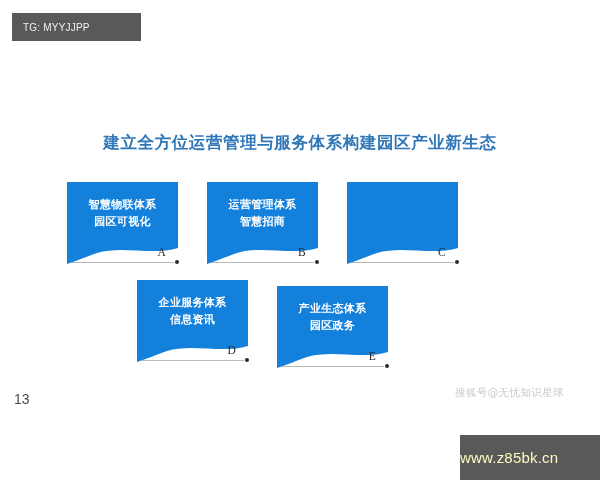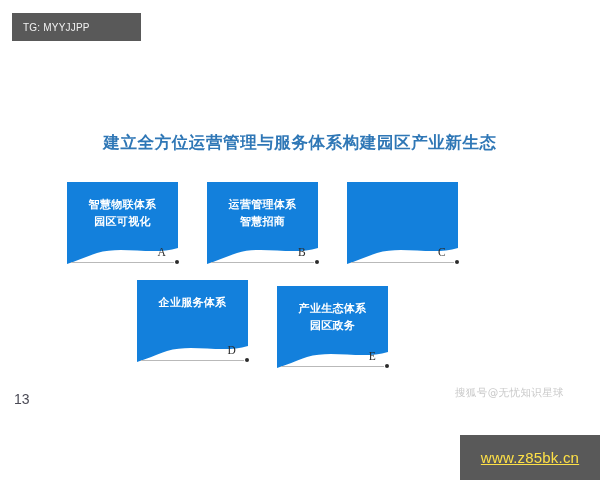--- a/index.html
+++ b/index.html
@@ -128,28 +128,26 @@
     letter-spacing: 0.4px;
     white-space: nowrap;
   }
   .url-badge {
     position: absolute;
     left: 460px;
     top: 435px;
     width: 140px;
     height: 45px;
     background: #595959;
-    color: #fde047;
+    color: #fef9c3;
     font-size: 15px;
     display: flex;
     align-items: center;
-    justify-content: center;
     letter-spacing: 0.2px;
     box-sizing: border-box;
-    text-decoration: underline;
   }
 </style>
 </head>
 <body>
 
 <div class="tg-badge">
   <span>TG: MYYJJPP</span>
 </div>
 
 <div class="slide-title">建立全方位运营管理与服务体系构建园区产业新生态</div>
@@ -190,20 +188,21 @@
     <div class="card-letter">C</div>
     <div class="card-dot"></div>
   </div>
 
   <div class="card" style="left:137px; top:280px;">
     <svg class="card-shape" viewBox="0 0 111 84" preserveAspectRatio="none">
       <path d="M0,0 L111,0 L111,66 C85,74 55,63 30,71 C18,75 10,79 0,82 Z" fill="#1380dc"></path>
     </svg>
     <div class="card-text">
       <div>企业服务体系</div>
+      <div>信息资讯</div>
     </div>
     <div class="card-line"></div>
     <div class="card-letter">D</div>
     <div class="card-dot"></div>
   </div>
 
   <div class="card" style="left:277px; top:280px;margin-top:6px;">
     <svg class="card-shape" viewBox="0 0 111 84" preserveAspectRatio="none">
       <path d="M0,0 L111,0 L111,66 C85,74 55,63 30,71 C18,75 10,79 0,82 Z" fill="#1380dc"></path>
     </svg>

